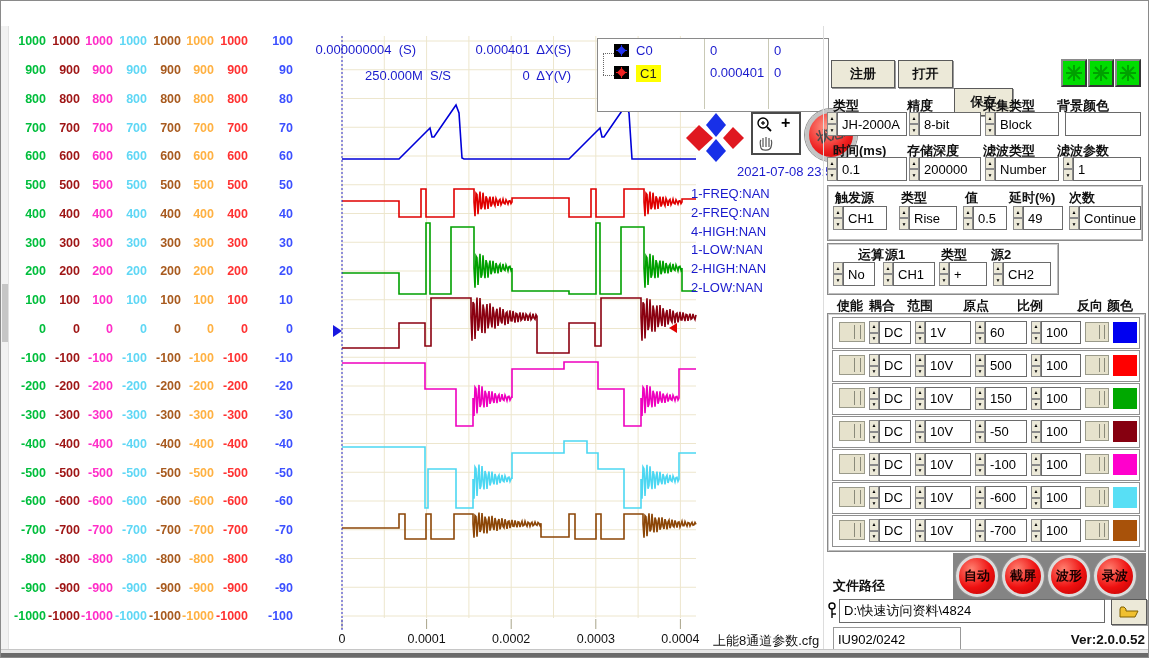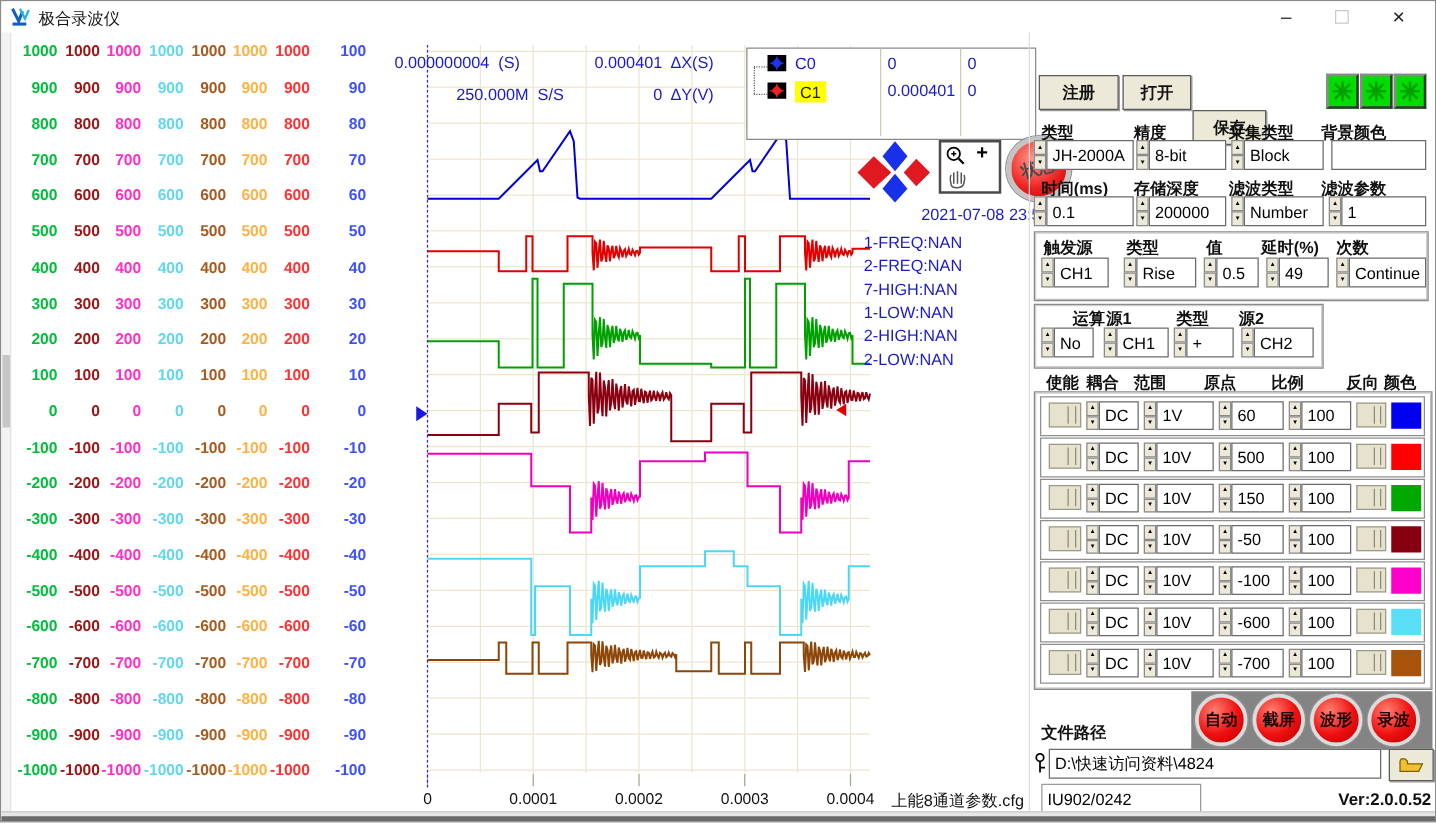--- a/index.html
+++ b/index.html
@@ -51,33 +51,20 @@
   #cfgfile{position:absolute;left:712px;top:631px;font-size:13px;color:#111;}
   #verstr{position:absolute;left:1040px;top:631px;width:104px;text-align:right;font-size:13.5px;font-weight:600;color:#111;}
   #botstrip1{position:absolute;left:0;top:648px;width:1149px;height:5px;background:#E6E6E6;border-top:1px solid #c6c6c6;box-sizing:border-box;}
   #botstrip2{position:absolute;left:0;top:652px;width:1149px;height:6px;background:#6A6A6A;}
 </style>
 </head>
 <body>
 
 <div id="win">
 
-  <div id="titlebar">
-    <svg class="abs" style="left:7px;top:4px" width="20" height="17">
-      <path d="M2,2 L7,12 L10,4" stroke="#1060C0" stroke-width="2.4" fill="none"></path>
-      <path d="M8,2 L12,10 L15,3" stroke="#20B8E0" stroke-width="1.8" fill="none"></path>
-      <rect x="2" y="13" width="11" height="2.5" fill="#1060C0"></rect>
-    </svg>
-    <span id="title-text">极合录波仪</span>
-    <div class="winbtn" style="left:1008px">–</div>
-    <div class="winbtn" style="left:1052px">
-        <span style="display:block;width:9px;height:9px;border:1px solid #C9C9C9"></span>
-      </div>
-    <div class="winbtn" style="left:1098px;font-size:17px">×</div>
-  </div>
 
   <div id="lscroll">
       <div id="lscroll-thumb"></div>
     </div>
 
   <div id="ycols">
       <div class="ycol" style="left: 12px; width: 33px; color: rgb(0, 190, 60);">
         <div class="ycell">1000</div>
         <div class="ycell">900</div>
         <div class="ycell">800</div>
@@ -375,21 +362,21 @@
   </div>
 
   <div id="statusbtn">
       <span>状态</span>
     </div>
 
   <div class="bluetxt" style="left:736px;top:163px">2021-07-08 23:55:59</div>
   <div id="measures">
       <div class="bluetxt" style="left: 690px; top: 185px;">1-FREQ:NAN</div>
       <div class="bluetxt" style="left: 690px; top: 203.8px;">2-FREQ:NAN</div>
-      <div class="bluetxt" style="left: 690px; top: 222.6px;">7-HIGH:NAN</div>
+      <div class="bluetxt" style="left: 690px; top: 222.6px;">4-HIGH:NAN</div>
       <div class="bluetxt" style="left: 690px; top: 241.4px;">1-LOW:NAN</div>
       <div class="bluetxt" style="left: 690px; top: 260.2px;">2-HIGH:NAN</div>
       <div class="bluetxt" style="left: 690px; top: 279px;">2-LOW:NAN</div>
     </div>
 
   <div id="panel-sep"></div>
   <div id="panel">
       <div class="btn" style="left: 830px; top: 59px; width: 62px; height: 26px;">注册</div>
       <div class="btn" style="left: 897px; top: 59px; width: 53px; height: 26px;">打开</div>
       <div class="btn" style="left: 953px; top: 59px; width: 57px; height: 26px; margin-top: 28px;">保存</div>

